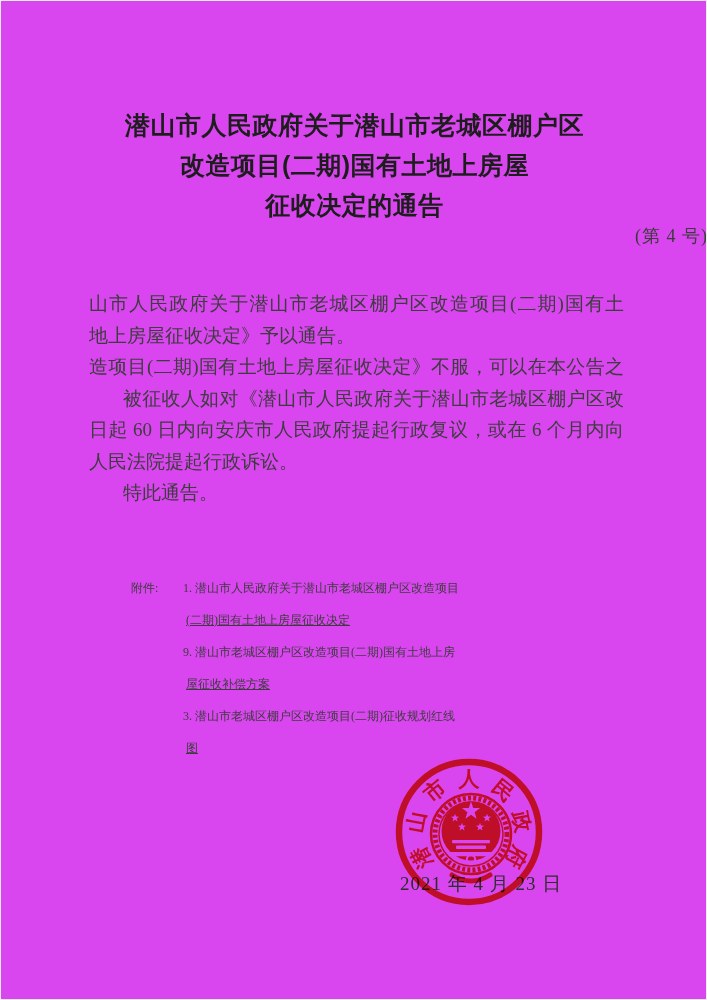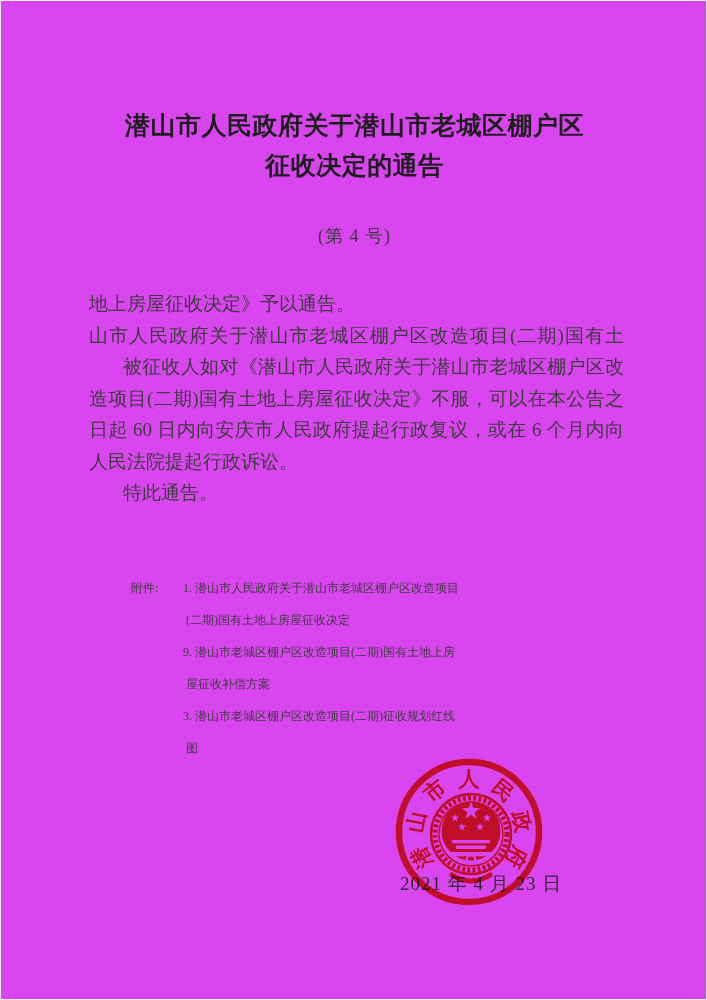--- a/index.html
+++ b/index.html
@@ -20,21 +20,21 @@
     position:absolute; top:104px; left:0; width:707px;
     text-align:center;
     font-family:"Liberation Sans","DejaVu Sans",sans-serif;
     font-weight:700;
     font-size:25px; line-height:40px;
     color:#1d1d1d;
     letter-spacing:0.5px;
   }
   .doc-number {
     position:absolute; top:223px; left:0; width:707px;
-    text-align:center;
+    text-align:right;
     font-size:18px; line-height:24px;
     color:#3c3c3c;
     letter-spacing:1px;
   }
 
   
   .body-text {
     position:absolute; top:287px; left:88px; width:535px;
     font-size:19px; line-height:31.5px;
     color:#3d3d3d;
@@ -50,21 +50,21 @@
 
   
   .attachments {
     position:absolute; top:571px; left:130px;
     font-size:12px; line-height:32px;
     color:#3d3d3d;
   }
   .att-label { position:absolute; left:0; top:0; width:47px; white-space:nowrap; }
   .att-items { margin-left:52px; }
   .aline { white-space:nowrap; }
-  .aline.cont { margin-left:3px; }
+  .aline.cont { margin-left:3px;text-decoration:underline; }
 
   
   .seal {
     position:absolute; left:388px; top:755px;
     width:160px; height:152px;
     z-index:2;
     mix-blend-mode:multiply;
     opacity:0.94;
   }
   .seal text {
@@ -83,33 +83,34 @@
     white-space:nowrap;
   }
 </style>
 </head>
 <body>
 
 <div class="page">
 
   <div class="title">
     <div>潜山市人民政府关于潜山市老城区棚户区</div>
+    <div>改造项目(二期)国有土地上房屋</div>
     <div>征收决定的通告</div>
   </div>
 
   <div class="doc-number">(第 4 号)</div>
 
   <div class="body-text">
     <div class="para">
+      <div class="bline">山市人民政府关于潜山市老城区棚户区改造项目(二期)国有土</div>
       <div class="bline last">地上房屋征收决定》予以通告。</div>
-      <div class="bline">山市人民政府关于潜山市老城区棚户区改造项目(二期)国有土</div>
     </div>
     <div class="para">
+      <div class="bline">造项目(二期)国有土地上房屋征收决定》不服，可以在本公告之</div>
       <div class="bline first">被征收人如对《潜山市人民政府关于潜山市老城区棚户区改</div>
-      <div class="bline">造项目(二期)国有土地上房屋征收决定》不服，可以在本公告之</div>
       <div class="bline">日起 60 日内向安庆市人民政府提起行政复议，或在 6 个月内向</div>
       <div class="bline last">人民法院提起行政诉讼。</div>
     </div>
     <div class="para">
       <div class="bline first last">特此通告。</div>
     </div>
   </div>
 
   <div class="attachments">
     <div class="att-label">附件:</div>

